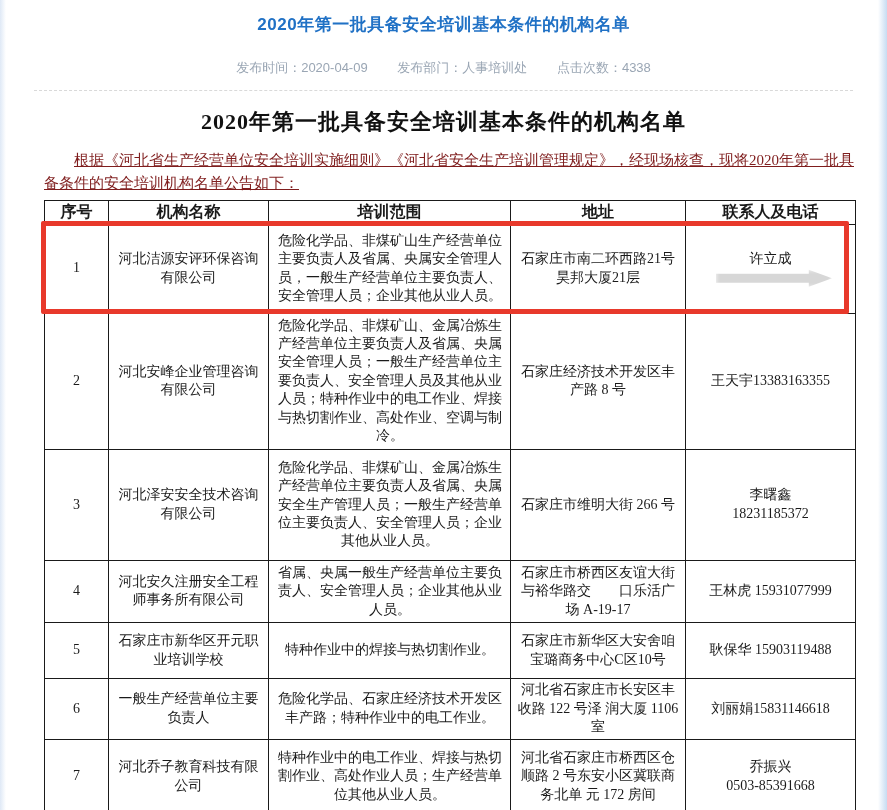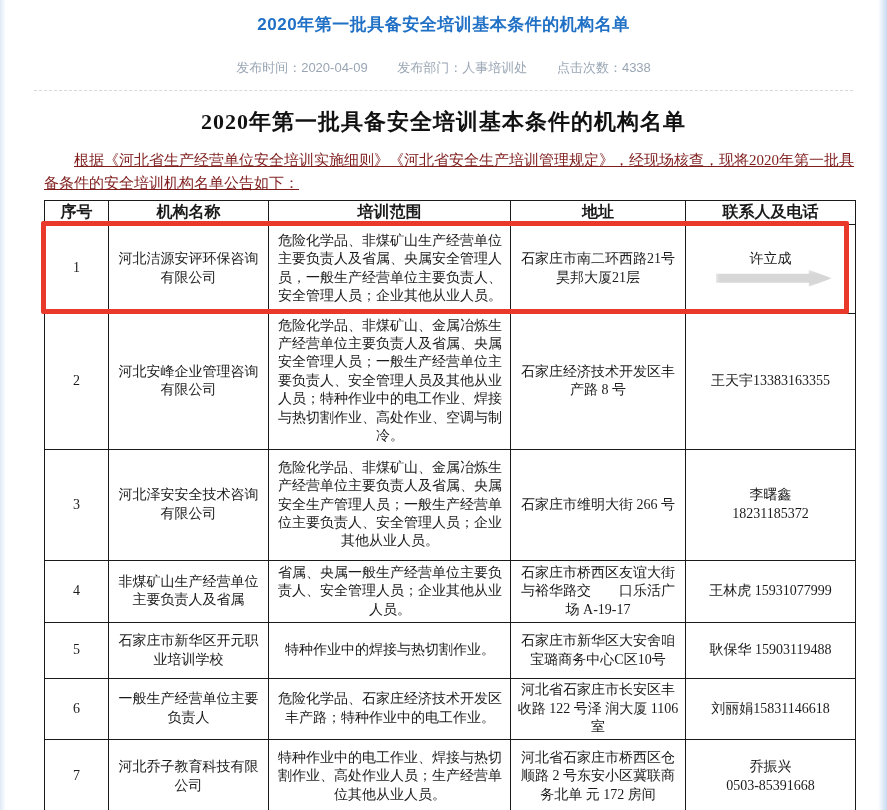--- a/index.html
+++ b/index.html
@@ -126,21 +126,21 @@
           <tr>
     <td class="cell-no">3</td>
     <td class="cell-name">河北泽安安全技术咨询有限公司</td>
     <td class="cell-scope">危险化学品、非煤矿山、金属冶炼生产经营单位主要负责人及省属、央属安全生产管理人员；一般生产经营单位主要负责人、安全管理人员；企业其他从业人员。</td>
     <td class="cell-addr">石家庄市维明大街 266 号</td>
     <td class="cell-contact">李曙鑫
 18231185372</td>
   </tr>
           <tr>
     <td class="cell-no">4</td>
-    <td class="cell-name">非煤矿山生产经营单位主要负责人及省属</td>
+    <td class="cell-name">河北安久注册安全工程师事务所有限公司</td>
     <td class="cell-scope">省属、央属一般生产经营单位主要负责人、安全管理人员；企业其他从业人员。</td>
     <td class="cell-addr">石家庄市桥西区友谊大街与裕华路交　　口乐活广场 A-19-17</td>
     <td class="cell-contact">王林虎 15931077999</td>
   </tr>
           <tr>
     <td class="cell-no">5</td>
     <td class="cell-name">石家庄市新华区开元职业培训学校</td>
     <td class="cell-scope">特种作业中的焊接与热切割作业。</td>
     <td class="cell-addr">石家庄市新华区大安舍咱宝璐商务中心C区10号</td>
     <td class="cell-contact">耿保华 15903119488</td>

